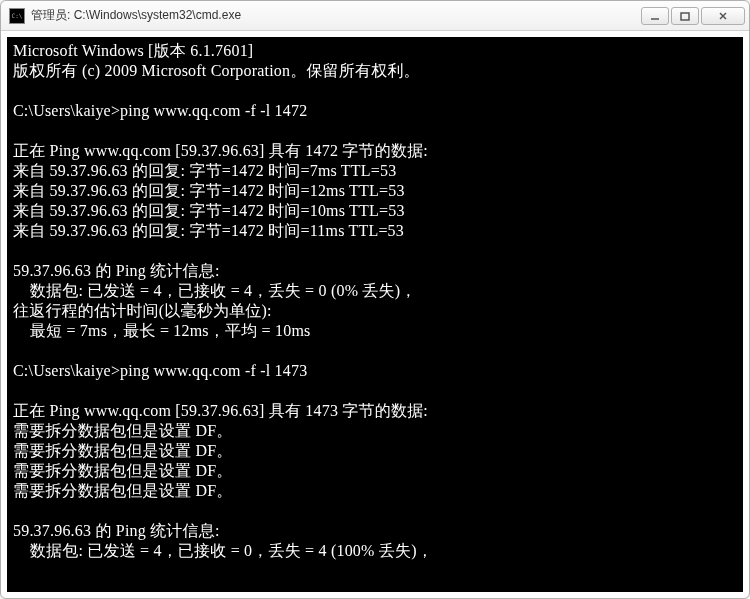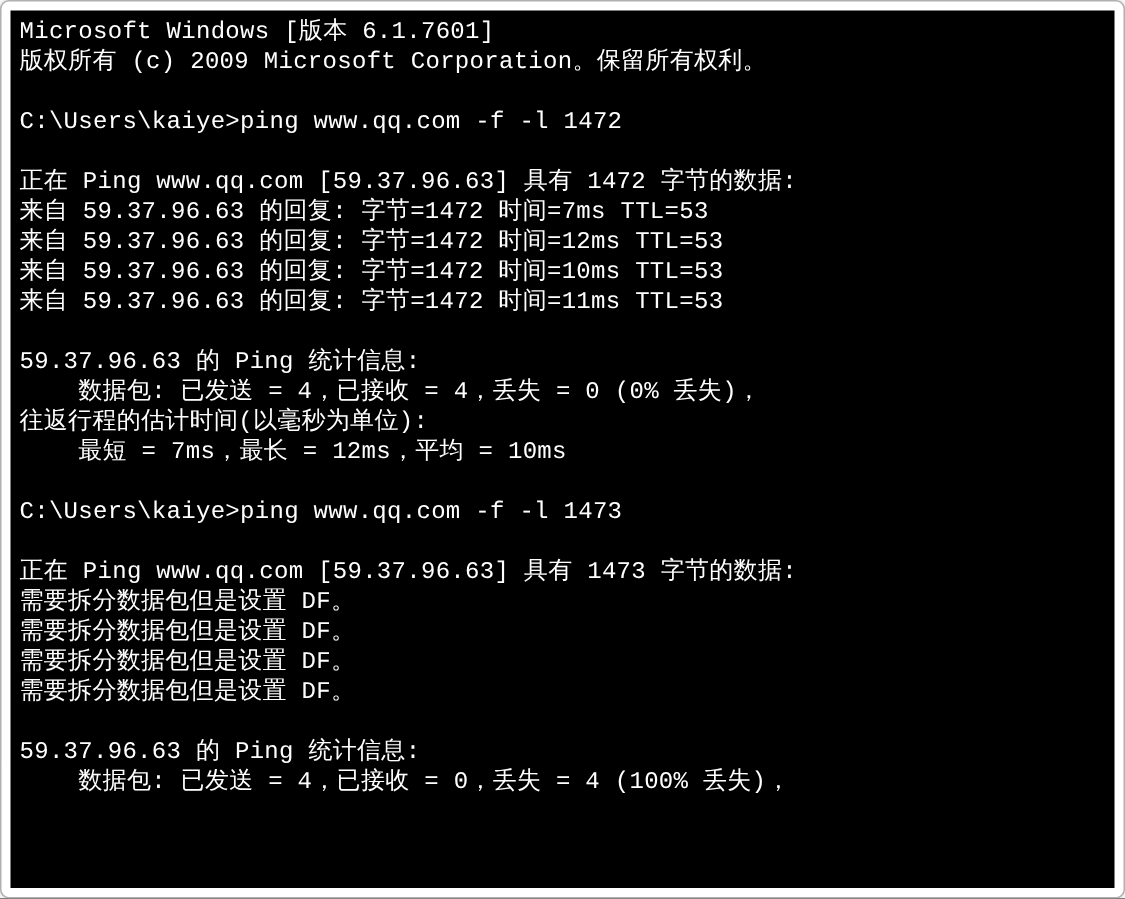--- a/index.html
+++ b/index.html
@@ -46,28 +46,50 @@
     font-size: 10px; color: #555;
     cursor: pointer;
   }
   .win-btn.close { width: 44px; }
   .win-btn svg { width: 10px; height: 10px; stroke: #555; stroke-width: 1.5; fill: none; }
   .console {
     flex: 1;
     margin: 6px;
     background: #000;
     color: #fff;
-    font-family: Liberation Mono, monospace;
+    font-family: Liberation Serif, serif;
     font-size: 16px;
     line-height: 20px;
     padding: 4px 6px;
     overflow: hidden;
     white-space: pre;
     letter-spacing: 0.2px;
   }
   .console .line { white-space: pre; }
 </style>
 </head>
 <body>
 
 <div class="window">
+  <div class="titlebar">
+    <div class="icon"></div>
+    <div class="title">管理员: C:\Windows\system32\cmd.exe</div>
+    <div class="win-controls">
+      <div class="win-btn">
+        <svg viewBox="0 0 10 10">
+            <line x1="1" y1="8" x2="9" y2="8"></line>
+          </svg>
+      </div>
+      <div class="win-btn">
+        <svg viewBox="0 0 10 10">
+            <rect x="1" y="2" width="8" height="7"></rect>
+          </svg>
+      </div>
+      <div class="win-btn close">
+        <svg viewBox="0 0 10 10">
+            <line x1="2" y1="2" x2="8" y2="8"></line>
+            <line x1="8" y1="2" x2="2" y2="8"></line>
+          </svg>
+      </div>
+    </div>
+  </div>
   <div class="console" id="console"><div class="line">Microsoft Windows [版本 6.1.7601]</div><div class="line">版权所有 (c) 2009 Microsoft Corporation。保留所有权利。</div><div class="line">&nbsp;</div><div class="line">C:\Users\kaiye&gt;ping www.qq.com -f -l 1472</div><div class="line">&nbsp;</div><div class="line">正在 Ping www.qq.com [59.37.96.63] 具有 1472 字节的数据:</div><div class="line">来自 59.37.96.63 的回复: 字节=1472 时间=7ms TTL=53</div><div class="line">来自 59.37.96.63 的回复: 字节=1472 时间=12ms TTL=53</div><div class="line">来自 59.37.96.63 的回复: 字节=1472 时间=10ms TTL=53</div><div class="line">来自 59.37.96.63 的回复: 字节=1472 时间=11ms TTL=53</div><div class="line">&nbsp;</div><div class="line">59.37.96.63 的 Ping 统计信息:</div><div class="line">    数据包: 已发送 = 4，已接收 = 4，丢失 = 0 (0% 丢失)，</div><div class="line">往返行程的估计时间(以毫秒为单位):</div><div class="line">    最短 = 7ms，最长 = 12ms，平均 = 10ms</div><div class="line">&nbsp;</div><div class="line">C:\Users\kaiye&gt;ping www.qq.com -f -l 1473</div><div class="line">&nbsp;</div><div class="line">正在 Ping www.qq.com [59.37.96.63] 具有 1473 字节的数据:</div><div class="line">需要拆分数据包但是设置 DF。</div><div class="line">需要拆分数据包但是设置 DF。</div><div class="line">需要拆分数据包但是设置 DF。</div><div class="line">需要拆分数据包但是设置 DF。</div><div class="line">&nbsp;</div><div class="line">59.37.96.63 的 Ping 统计信息:</div><div class="line">    数据包: 已发送 = 4，已接收 = 0，丢失 = 4 (100% 丢失)，</div></div>
 </div>
 
 </body></html>

